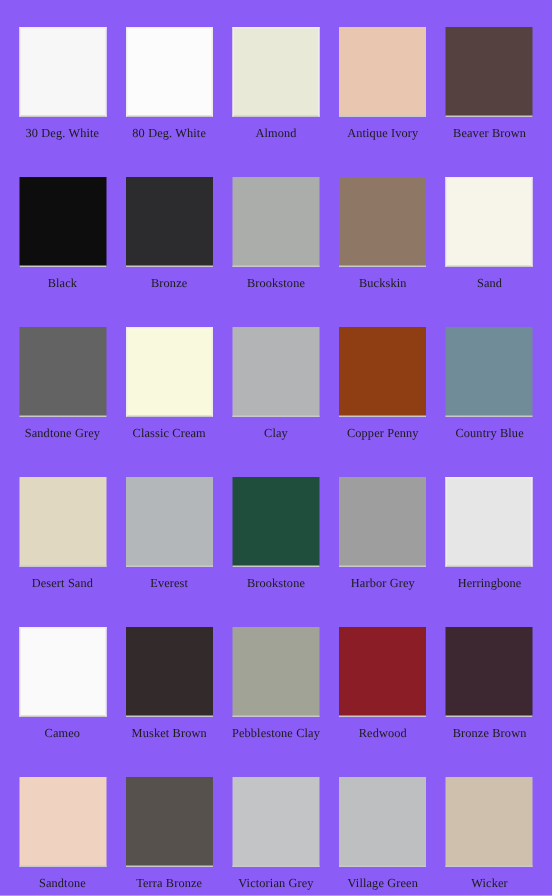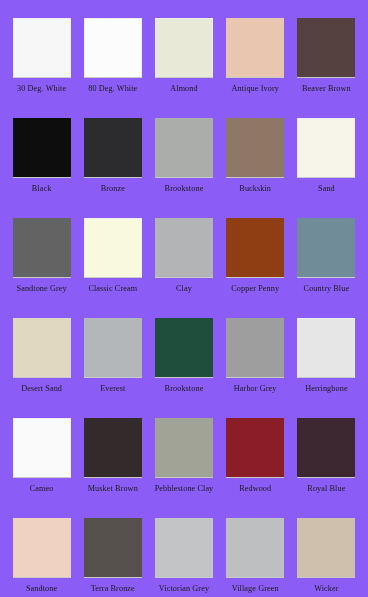--- a/index.html
+++ b/index.html
@@ -155,21 +155,21 @@
       <div class="swatch-cell">
         <div class="swatch-chip" style="background: rgb(160, 163, 150);"></div>
         <div class="swatch-label">Pebblestone Clay</div>
       </div>
       <div class="swatch-cell">
         <div class="swatch-chip" style="background: rgb(139, 29, 39);"></div>
         <div class="swatch-label">Redwood</div>
       </div>
       <div class="swatch-cell">
         <div class="swatch-chip" style="background: rgb(61, 39, 48);"></div>
-        <div class="swatch-label">Royal Blue</div>
+        <div class="swatch-label">Bronze Brown</div>
       </div>
       <div class="swatch-cell">
         <div class="swatch-chip" style="background: rgb(240, 210, 192);"></div>
         <div class="swatch-label">Sandtone</div>
       </div>
       <div class="swatch-cell">
         <div class="swatch-chip" style="background: rgb(86, 81, 77);"></div>
         <div class="swatch-label">Terra Bronze</div>
       </div>
       <div class="swatch-cell">

